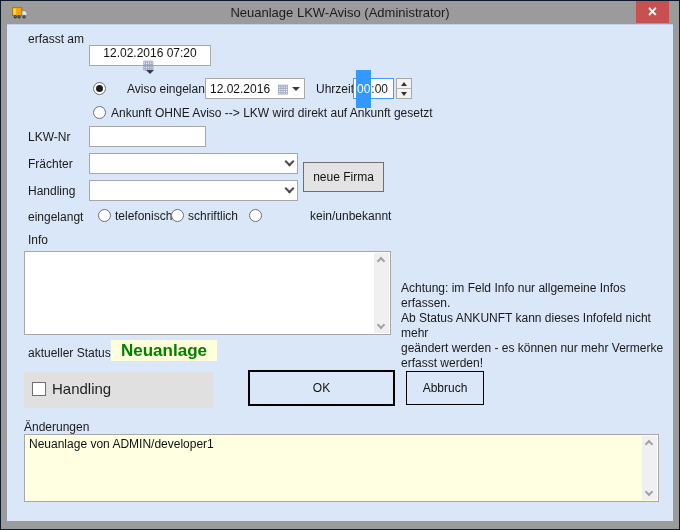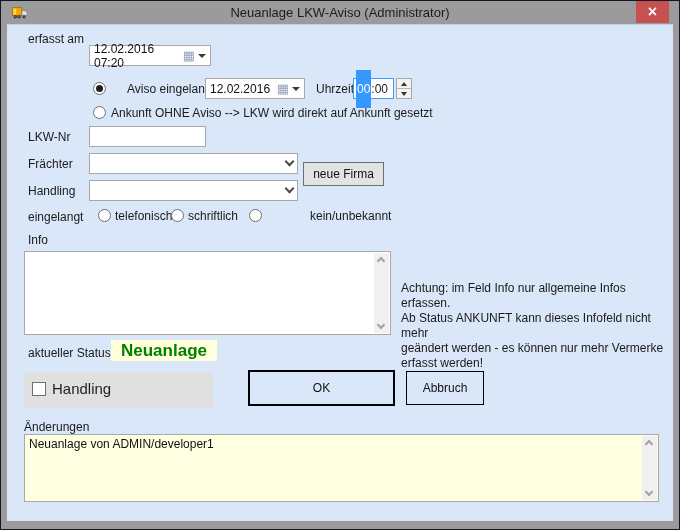--- a/index.html
+++ b/index.html
@@ -87,21 +87,21 @@
     </span>
     <span class="title">Neuanlage LKW-Aviso (Administrator)</span>
     <span class="close-btn">
       <span>×</span>
     </span>
   </div>
 
   <div class="content">
 
     <span class="lbl" style="left:21px;top:7px;">erfasst am</span>
-    <div class="field" style="left:82px;top:20px;width:122px;height:21px;">
+    <div class="field" style="left:82px;top:20px;width:122px;height:21px;flex-direction:column;">
       <span style="flex:1;">12.02.2016 07:20</span>
       <span class="cal-glyph">▦</span>
       <span class="tri-dn"></span>
     </div>
 
     <span class="radio sel" style="left:86px;top:57px;"></span>
     <span class="lbl" style="left:120px;top:57px;">Aviso eingelangt</span>
     <div class="field" style="left:198px;top:53px;width:100px;height:21px;">
       <span style="flex:1;">12.02.2016</span>
       <span class="cal-glyph">▦</span>
@@ -125,21 +125,21 @@
     <span class="lbl" style="left:104px;top:81px;">Ankunft OHNE Aviso  --&gt; LKW wird direkt auf Ankunft gesetzt</span>
 
     <span class="lbl" style="left:21px;top:105px;">LKW-Nr</span>
     <input class="field" style="left: 82px; top: 101px; width: 117px; height: 21px;" value="">
 
     <span class="lbl" style="left:21px;top:132px;">Frächter</span>
     <div class="field combo" style="left:82px;top:128px;width:209px;height:21px;">
       <span></span>
       <span class="cchv"></span>
     </div>
-    <div class="btn gray" style="left:296px;top:137px;width:81px;height:24px;text-align:center;">
+    <div class="btn gray" style="left:296px;top:137px;width:81px;height:30px;text-align:center;">
       <span>neue Firma</span>
     </div>
 
     <span class="lbl" style="left:21px;top:159px;">Handling</span>
     <div class="field combo" style="left:82px;top:155px;width:209px;height:21px;">
       <span></span>
       <span class="cchv"></span>
     </div>
 
     <span class="lbl" style="left:21px;top:185px;">eingelangt</span>

